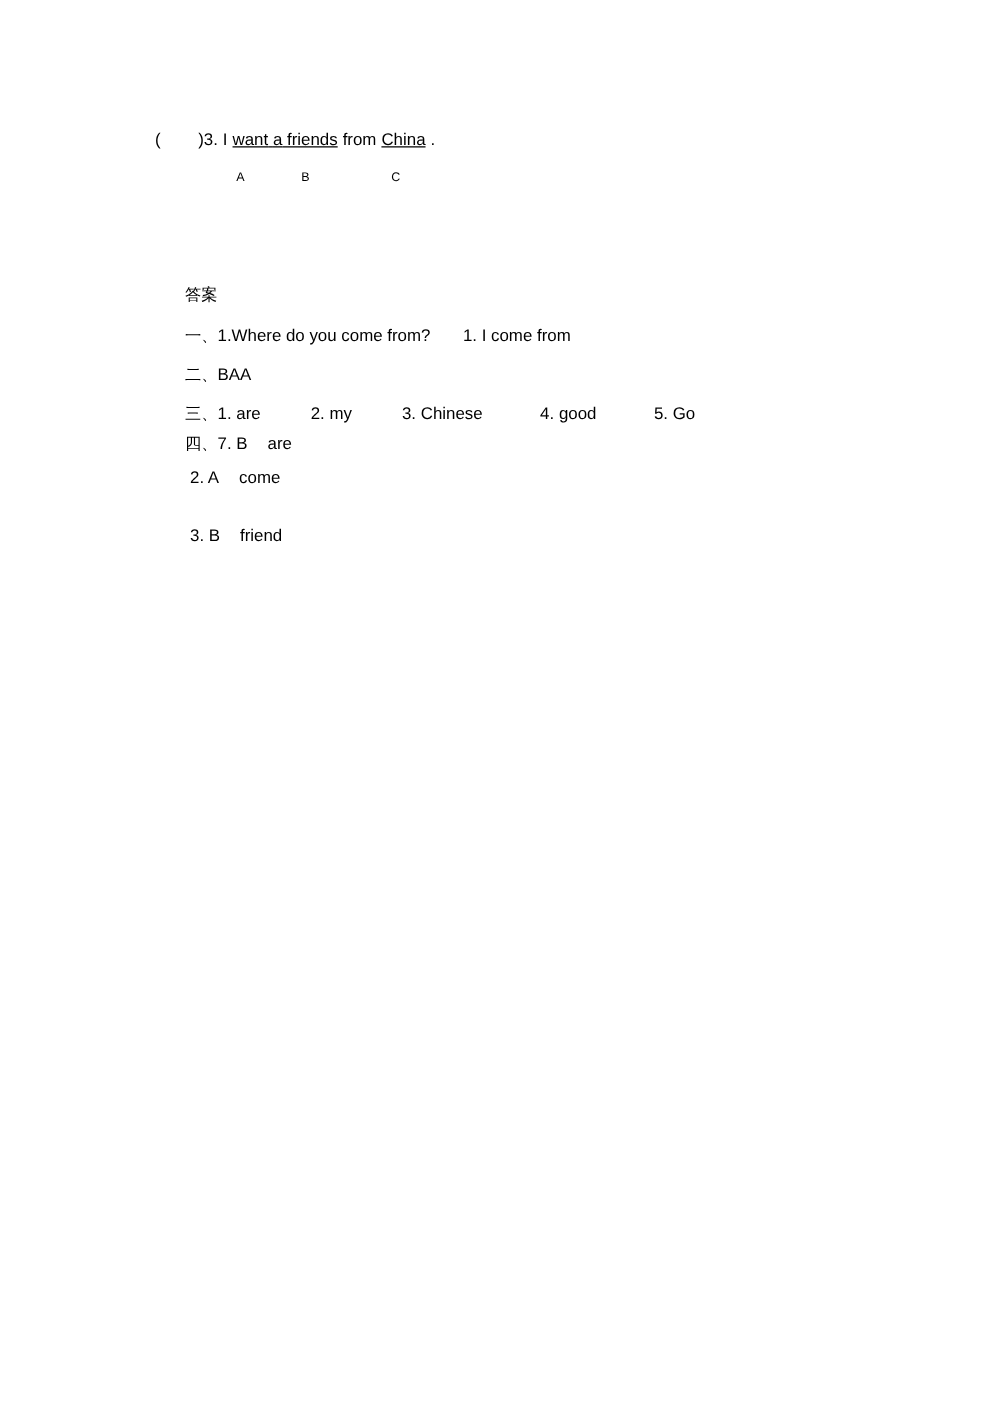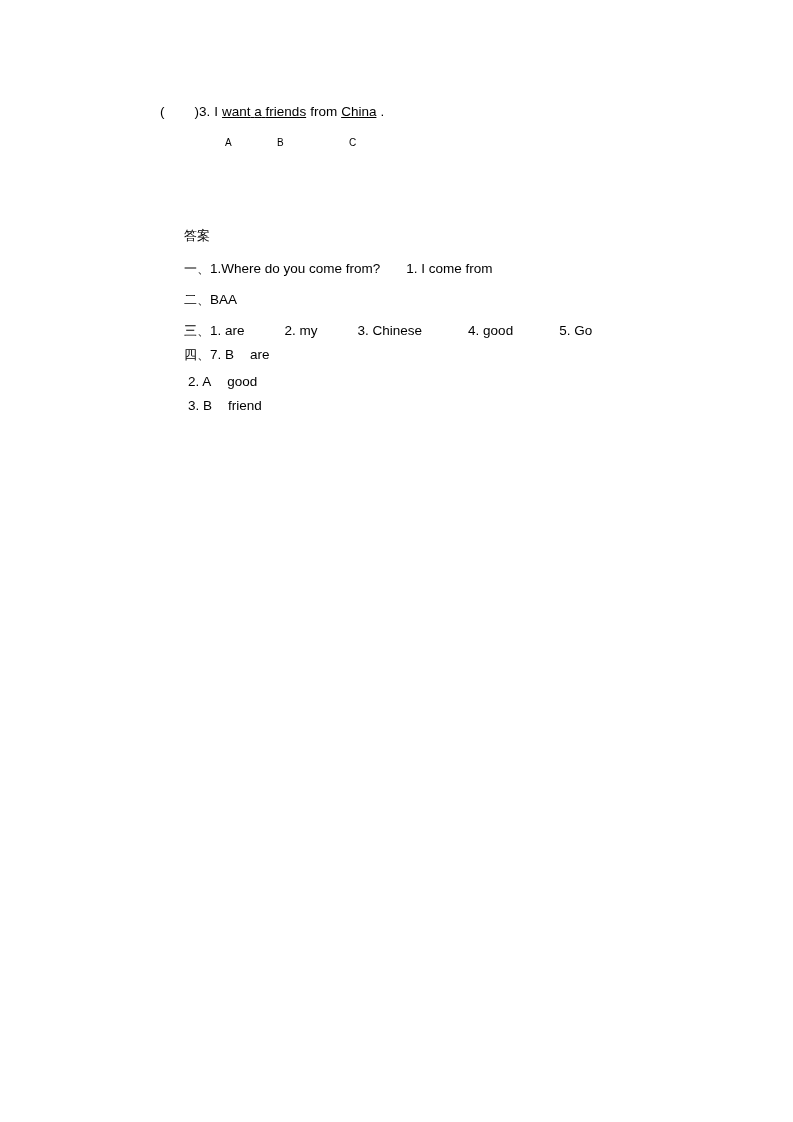--- a/index.html
+++ b/index.html
@@ -14,21 +14,20 @@
     font-family: "Liberation Sans", sans-serif;
     color: #000000;
     -webkit-font-smoothing: antialiased;
   }
   .page {
     position: absolute;
     left: 0; top: 0;
     width: 671px;
     height: 1122px;
     overflow: hidden;
-    margin-left: 36px;
   }
 
   
   .q-line {
     position: absolute;
     left: 124px;
     top: 103px;
     font-size: 13.5px;
     line-height: 18px;
     white-space: nowrap;
@@ -67,21 +66,21 @@
     left: 148px;
     font-size: 13.5px;
     line-height: 18px;
     white-space: nowrap;
   }
   .r1 { top: 260px; }
   .r2 { top: 291px; }
   .r3 { top: 322px; }
   .r4 { top: 346px; }
   .r5 { top: 373px; left: 152px; }
-  .r6 { top: 397px; left: 152px; text-align: center; }
+  .r6 { top: 420px; left: 152px; text-align: center; }
 
   .cn { font-family: Liberation Mono, monospace; font-size: 13px; }
   .gap-sm { display: inline-block; width: 16px; }
   .gap-md { display: inline-block; width: 26px; }
   .gap-lg { display: inline-block; width: 40px; }
   .gap-xl { display: inline-block; width: 46px; }
 </style>
 </head>
 <body>
 
@@ -107,20 +106,20 @@
 
   <div class="ans-row r3">
     <span class="cn">三、</span><span>1. are</span><span class="gap-lg"></span><span>2. my</span><span class="gap-lg"></span><span>3. Chinese</span><span class="gap-xl"></span><span>4. good</span><span class="gap-xl"></span><span>5. Go</span>
   </div>
 
   <div class="ans-row r4">
     <span class="cn">四、</span><span>7.  B</span><span class="gap-sm"></span><span>are</span>
   </div>
 
   <div class="ans-row r5">
-    <span>2.  A</span><span class="gap-sm"></span><span>good</span>
+    <span>2.  A</span><span class="gap-sm"></span><span>come</span>
   </div>
 
   <div class="ans-row r6">
     <span>3.  B</span><span class="gap-sm"></span><span>friend</span>
   </div>
 
 </div>
 
 </body></html>

